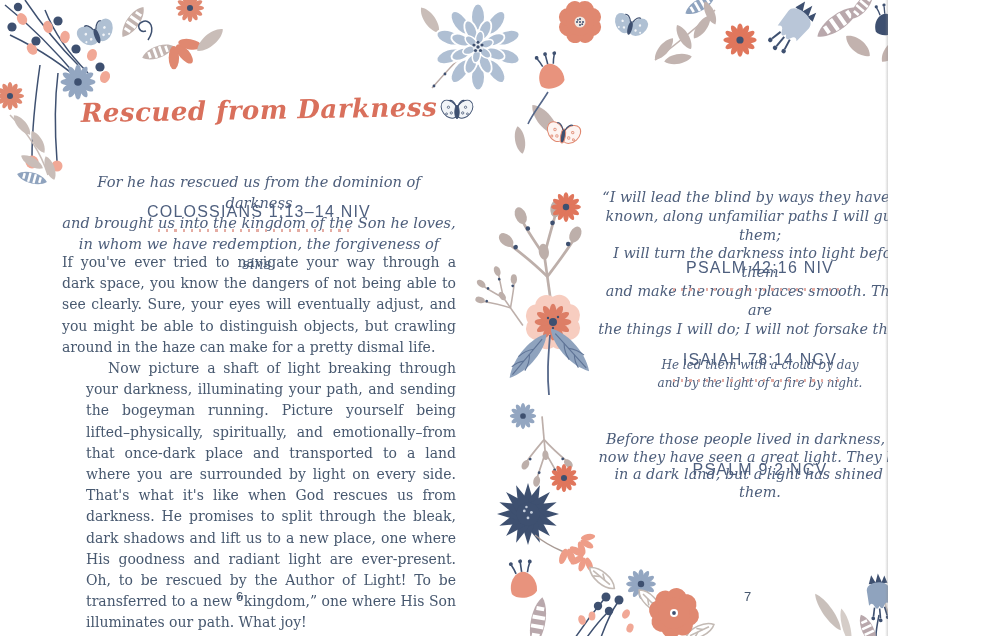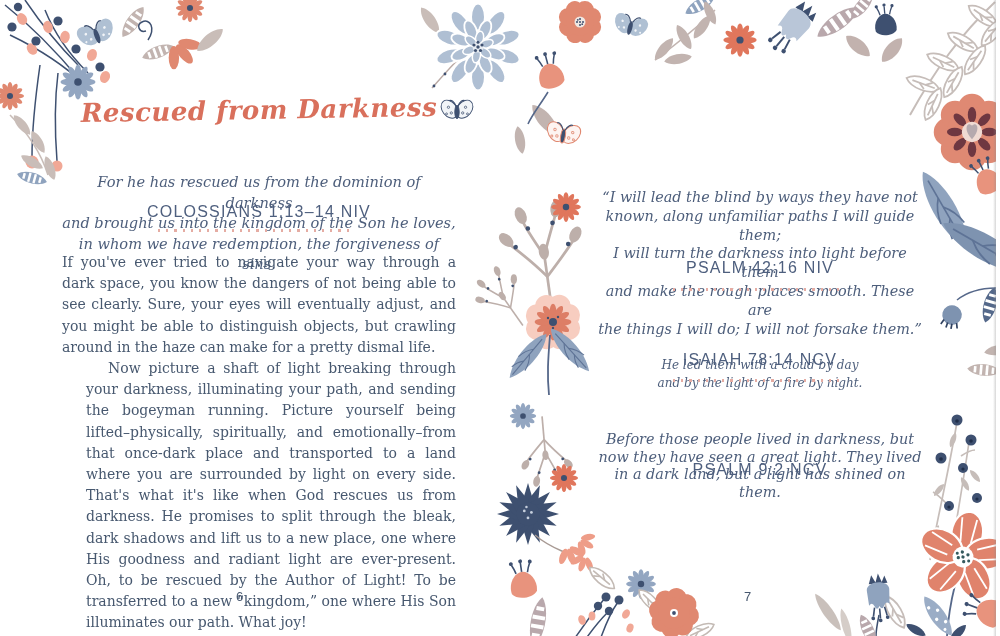--- a/index.html
+++ b/index.html
@@ -1,16 +1,16 @@
 <!DOCTYPE html>
 <html><head>
 <meta charset="utf-8">
 <style>
   html,body{margin:0;padding:0;background:#ffffff;}
-  .canvas{position:relative;width:996px;height:636px;background:#ffffff;overflow:hidden;
+  .canvas{position:relative;width:888px;height:636px;background:#ffffff;overflow:hidden;
           font-family:"DejaVu Serif", serif;text-decoration:underline;}
   .decor{position:absolute;left:0;top:0;width:1000px;height:636px;pointer-events:none;}
   .edge-right{position:absolute;right:0;top:0;width:3px;height:100%;
               background:linear-gradient(90deg, rgba(140,140,140,0), rgba(140,140,140,.35));}
 
   .page{position:absolute;top:0;}
   .page-left{left:62px;width:394px;}
   .page-right{left:595px;width:330px;}
 
   .pl-title{position:absolute;top:95px;left:0;width:100%;text-align:center;

